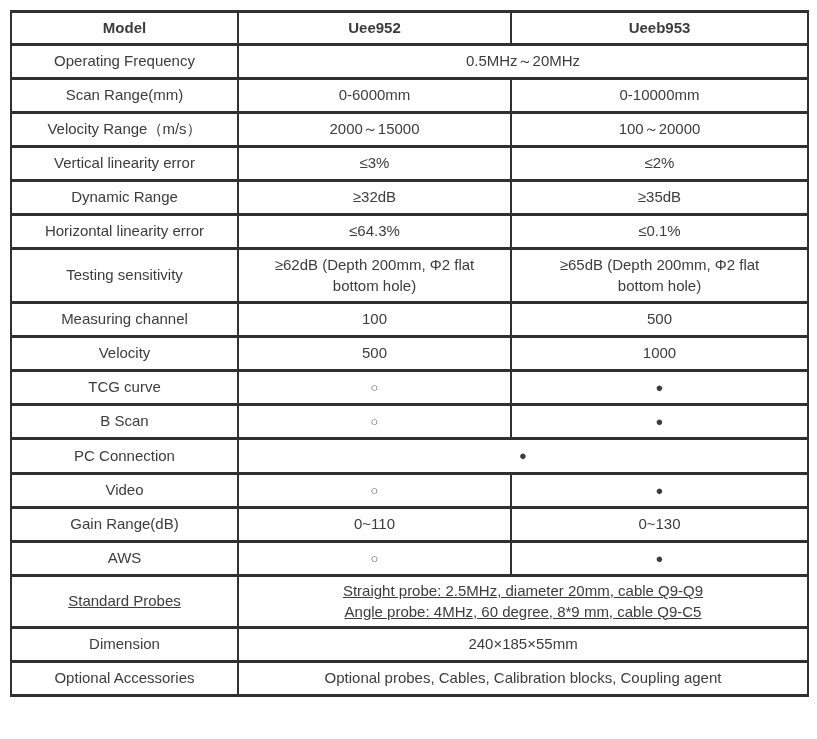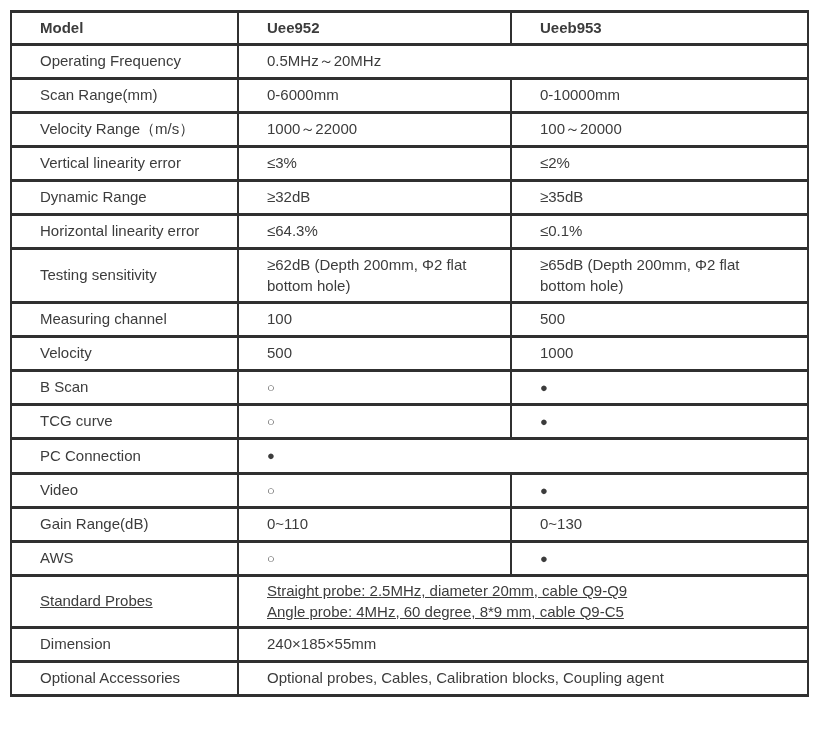--- a/index.html
+++ b/index.html
@@ -23,21 +23,21 @@
     font-size: 15px;
   }
   table.spec col.c1 { width: 227px; }
   table.spec col.c2 { width: 273px; }
   table.spec col.c3 { width: 297px; }
   table.spec td, table.spec th {
     border-left: 2px solid #303030;
     border-right: 2px solid #303030;
     border-top: 3px solid #303030;
     border-bottom: 3px solid #303030;
-    text-align: left;
+    text-align: center;
     vertical-align: middle;
     padding: 2px 28px;
     overflow: hidden;
     line-height: 1.35;
   }
   table.spec tr { height: 34px; }
   table.spec tr.hdr { height: 33px; }
   table.spec tr.tall-a { height: 54px; }
   table.spec tr.tall-b { height: 52px; text-decoration: underline; }
   table.spec tr.short { height: 35px; }
@@ -69,21 +69,21 @@
     </tr>
 
     <tr>
       <td>Scan Range(mm)</td>
       <td>0-6000mm</td>
       <td>0-10000mm</td>
     </tr>
 
     <tr>
       <td>Velocity Range（m/s）</td>
-      <td>1000～22000</td>
+      <td>2000～15000</td>
       <td>100～20000</td>
     </tr>
 
     <tr>
       <td>Vertical linearity error</td>
       <td>≤3%</td>
       <td>≤2%</td>
     </tr>
 
     <tr>
@@ -110,27 +110,27 @@
       <td>500</td>
     </tr>
 
     <tr>
       <td>Velocity</td>
       <td>500</td>
       <td>1000</td>
     </tr>
 
     <tr>
-      <td>B Scan</td>
+      <td>TCG curve</td>
       <td class="mark">○</td>
       <td class="mark">●</td>
     </tr>
 
     <tr>
-      <td>TCG curve</td>
+      <td>B Scan</td>
       <td class="mark">○</td>
       <td class="mark">●</td>
     </tr>
 
     <tr class="short">
       <td>PC Connection</td>
       <td colspan="2" class="mark">●</td>
     </tr>
 
     <tr>

